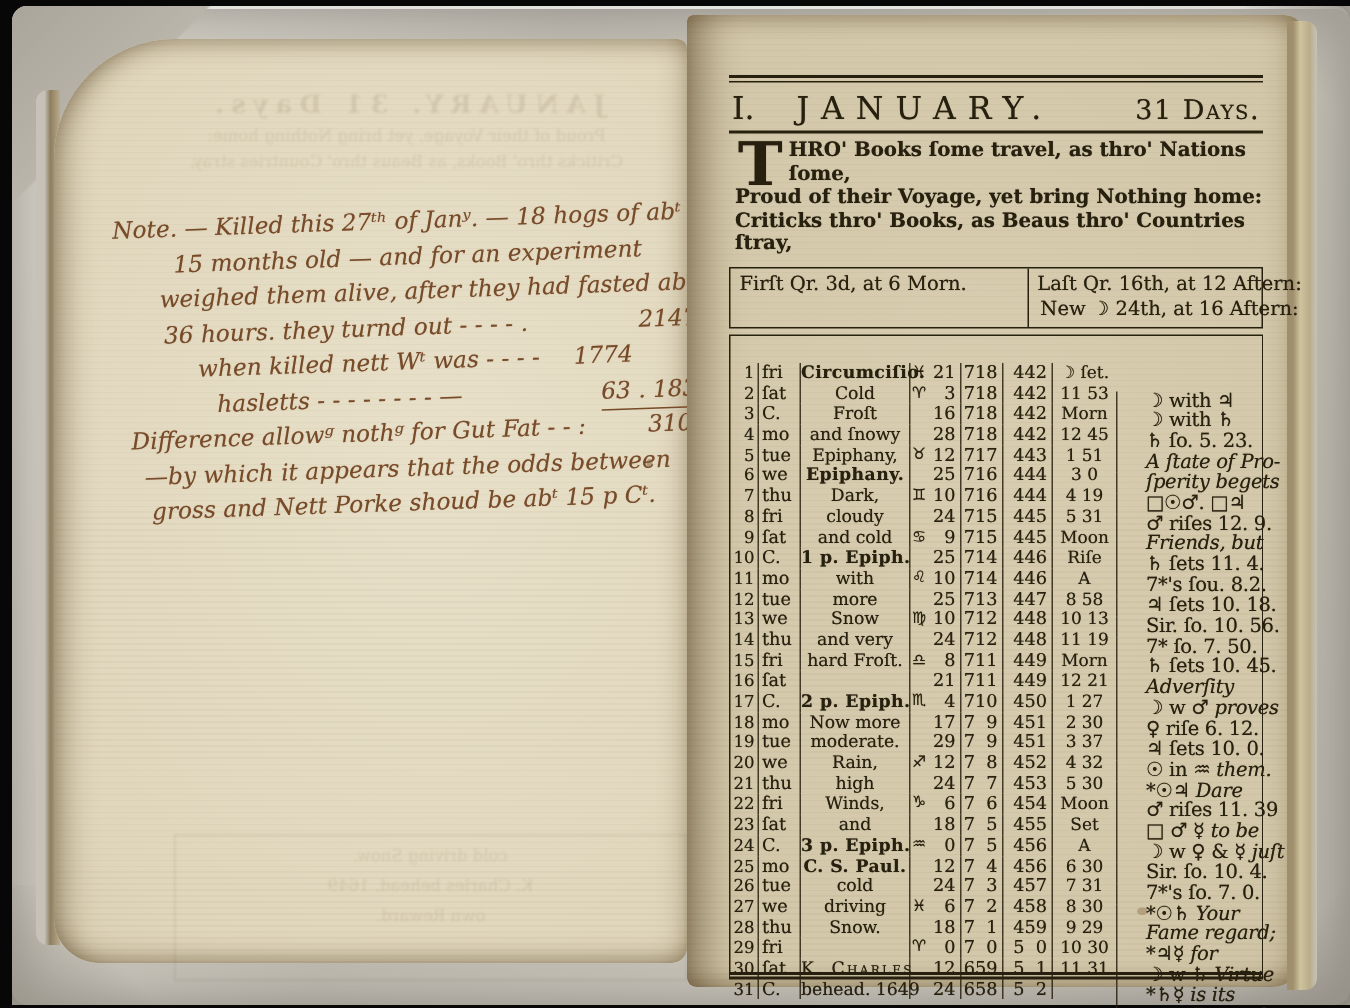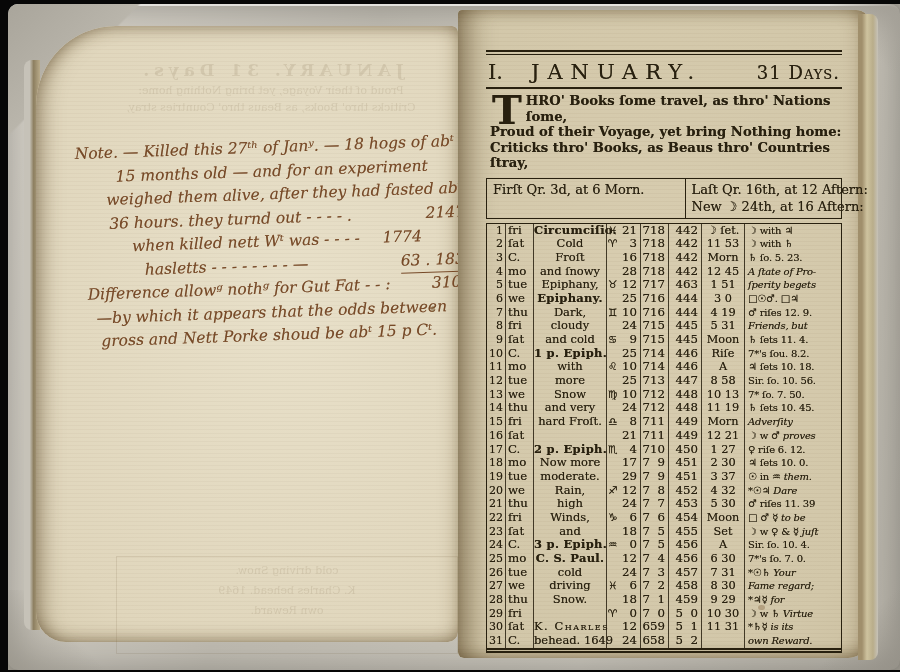--- a/index.html
+++ b/index.html
@@ -93,21 +93,21 @@
   .hdr{display:flex;align-items:baseline;padding:5px 2px 3px 2px;}
   .hdr .num{font-size:21px;}
   .hdr .month{font-size:21px;letter-spacing:8px;margin-left:28px;flex:1;}
   .hdr .days{font-size:18px;font-variant:small-caps;letter-spacing:1px;}
   .rule-1{border-top:2px solid #28200f;}
   .poem{font-weight:700;font-size:13.2px;line-height:15.5px;padding:4px 0 5px 4px;}
   .dropcap{float:left;font-size:40px;line-height:29px;font-weight:700;margin:2px 4px 0 2px;}
   .phases{
     border:1.5px solid #28200f;display:flex;font-size:13px;line-height:17px;margin-top:2px;
   }
-  .phases .ph-col{padding:2px 4px 3px 6px;flex:1;white-space:nowrap;}
+  .phases .ph-col{padding:2px 4px 3px 6px;flex:1;white-space:nowrap;text-align:center;}
   .phases .ph-col + .ph-col{border-left:1.5px solid #28200f;margin-left:36px;}
 
   
   .cal{
     margin-top:4px;
     border:1.5px solid #28200f;
     border-bottom:5px double #28200f;
   }
   .cr{display:grid;grid-template-columns:18px 28px 73px 34px 28px 33px 43px 1fr;
     height:13.7px;align-items:center;font-size:11.8px;line-height:13.7px;white-space:nowrap;}
@@ -118,21 +118,21 @@
   .c.ob{text-align:center;font-size:11.5px;}
   .c.ob.it{}
   .c.ob.bl{font-weight:700;letter-spacing:.3px;}
   .c.ob.sc{font-variant:small-caps;letter-spacing:1.5px;}
   .c.pl,.c.ri,.c.se{display:flex;justify-content:flex-end;padding-right:3px;}
   .c.pl .sg{margin-right:auto;padding-left:1px;font-size:10.5px;}
   .c.ri i,.c.se i{font-style:normal;text-align:right;}
   .c.ri i:first-child,.c.se i:first-child{width:9px;}
   .c.ri i:last-child,.c.se i:last-child{width:15px;}
   .c.mn{text-align:center;font-size:11.3px;}
-  .c.asp{padding-left:3px;font-size:10px;letter-spacing:-.2px;}
+  .c.asp{padding-left:19px;font-size:13px;letter-spacing:-.2px;margin-top:37px;}
   .c.asp .ai{font-style:italic;}
   .c.asp i{font-style:normal;}
   i{font-style:normal;}
 
   
   .speck{position:absolute;border-radius:50%;background:#7a5a34;opacity:.5;}
 </style>
 </head>
 <body>
 
@@ -307,21 +307,21 @@
     <span class="c pl">
           <i class="sg">♉</i>
           <i class="dg">12</i>
         </span>
     <span class="c ri">
           <i>7</i>
           <i>17</i>
         </span>
     <span class="c se">
           <i>4</i>
-          <i>63</i>
+          <i>43</i>
         </span>
     <span class="c mn">1 51</span>
     <span class="c asp"><i class="an"></i><i class="ai">ſperity begets</i></span>
   </div>
       <div class="cr">
     <span class="c d">6</span>
     <span class="c wd">we</span>
     <span class="c ob bl">Epiphany.</span>
     <span class="c pl">
           <i class="sg"></i>

